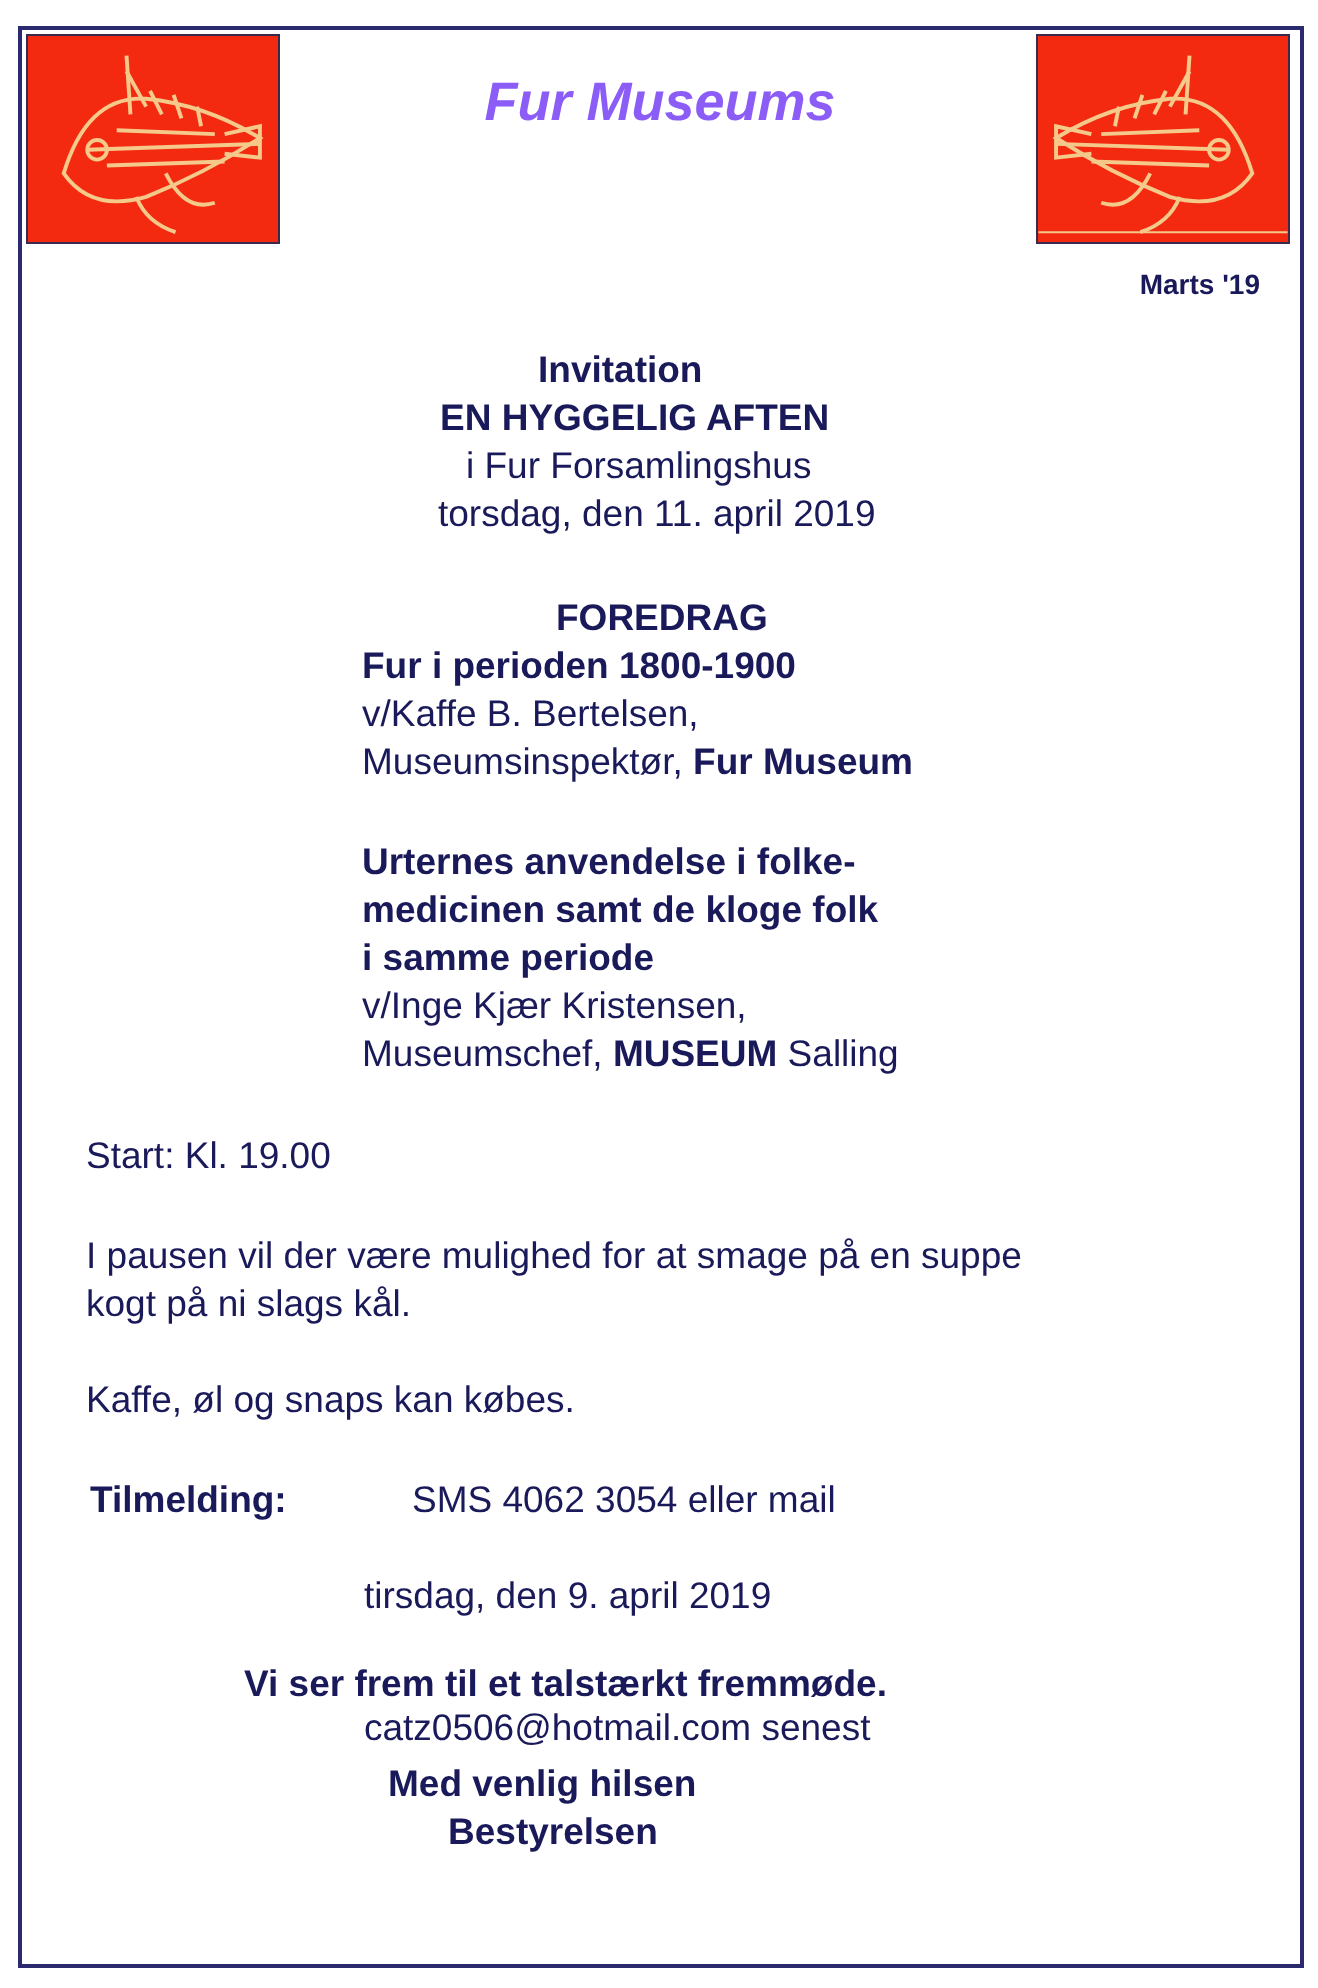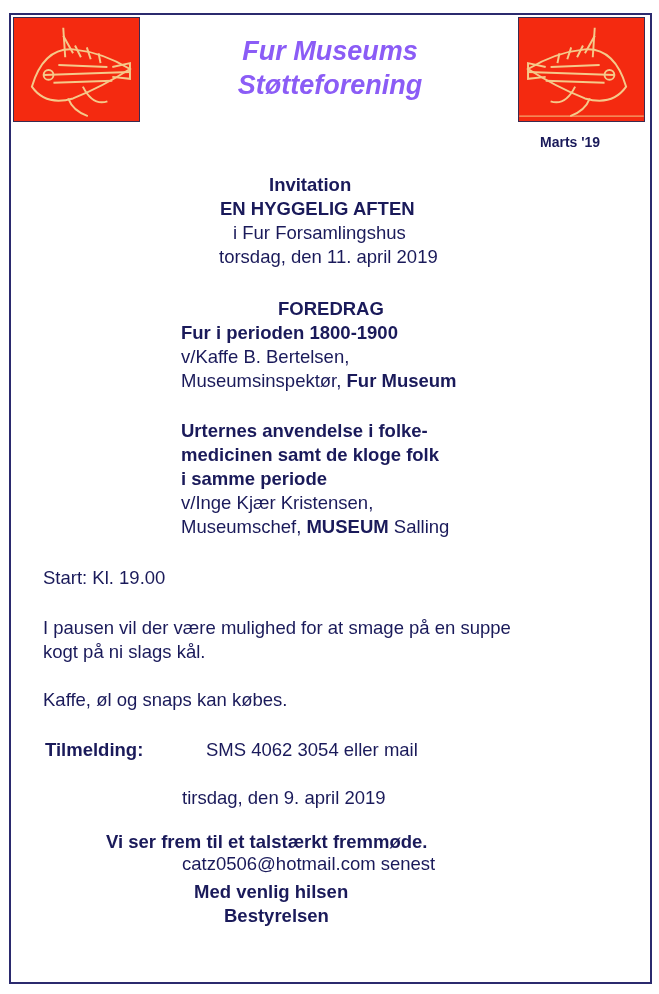--- a/index.html
+++ b/index.html
@@ -3,21 +3,21 @@
 <meta charset="utf-8">
 <style>
   html,body{margin:0;padding:0;background:#ffffff;}
   body{width:659px;height:994px;position:relative;overflow:hidden;font-family:"Liberation Sans",sans-serif;color:#1a1a5a;}
   .frame{position:absolute;left:9px;top:13px;width:639px;height:967px;border:2px solid #2b2a6e;box-sizing:content-box;}
   .logo{position:absolute;top:17px;width:127px;height:105px;background:#f42a10;border:1px solid #3a2a50;box-sizing:border-box;overflow:hidden;}
   .logo svg{width:100%;height:100%;display:block;}
   .logo.left{left:13px;}
   .logo.right{left:518px;}
   .title{position:absolute;left:150px;width:360px;top:34px;text-align:center;color:#8b5cf6;font-weight:bold;font-style:italic;font-size:27px;line-height:34px;}
-  .date{position:absolute;left:540px;width:90px;top:134px;font-weight:bold;font-size:14px;color:#1a1a5a;}
+  .date{position:absolute;left:540px;width:90px;top:134px;text-align:right;font-weight:bold;font-size:14px;color:#1a1a5a;}
   .t{position:absolute;font-size:18.5px;line-height:24px;color:#1a1a5a;white-space:nowrap;}
   .b{font-weight:bold;}
 </style>
 </head>
 <body>
 
 <div class="frame"></div>
 
 <div class="logo left">
   <svg viewBox="0 0 127 105">
@@ -45,21 +45,20 @@
       <circle cx="35" cy="58" r="5"></circle>
       <path d="M100 50 L118 46 L118 62 L100 60"></path>
       <path d="M40 66 L100 64 M45 48 L95 50"></path>
     </g>
     <line x1="0" y1="100" x2="127" y2="100" stroke="#f5c98a" stroke-width="1"></line>
   </svg>
 </div>
 
 <div class="title">
   <div>Fur Museums</div>
-  <div>Støtteforening</div>
 </div>
 
 <div class="date">Marts '19</div>
 
 <div class="t b" style="left:269px;top:173px;">Invitation</div>
 <div class="t b" style="left:220px;top:197px;">EN HYGGELIG AFTEN</div>
 <div class="t" style="left:233px;top:221px;">i Fur Forsamlingshus</div>
 <div class="t" style="left:219px;top:245px;">torsdag, den 11. april 2019</div>
 
 <div class="t b" style="left:258px;top:297px;margin-left:20px;">FOREDRAG</div>
@@ -80,15 +79,15 @@
 <div class="t" style="left:43px;top:566px;">Start: Kl. 19.00</div>
 <div class="t" style="left:43px;top:616px;">I pausen vil der være mulighed for at smage på en suppe</div>
 <div class="t" style="left:43px;top:640px;">kogt på ni slags kål.</div>
 <div class="t" style="left:43px;top:688px;">Kaffe, øl og snaps kan købes.</div>
 
 <div class="t b" style="left:45px;top:738px;">Tilmelding:</div>
 <div class="t" style="left:182px;top:738px;margin-left:24px;">SMS 4062 3054 eller mail</div>
 <div class="t" style="left:182px;top:804px;margin-top:48px;">catz0506@hotmail.com senest</div>
 <div class="t" style="left:182px;top:786px;">tirsdag, den 9. april 2019</div>
 
-<div class="t b" style="left:106px;top:830px;">Vi ser frem til et talstærkt fremmøde.</div>
+<div class="t b" style="left:122px;top:830px;">Vi ser frem til et talstærkt fremmøde.</div>
 <div class="t b" style="left:194px;top:880px;">Med venlig hilsen</div>
 <div class="t b" style="left:224px;top:904px;">Bestyrelsen</div>
 
 </body></html>

